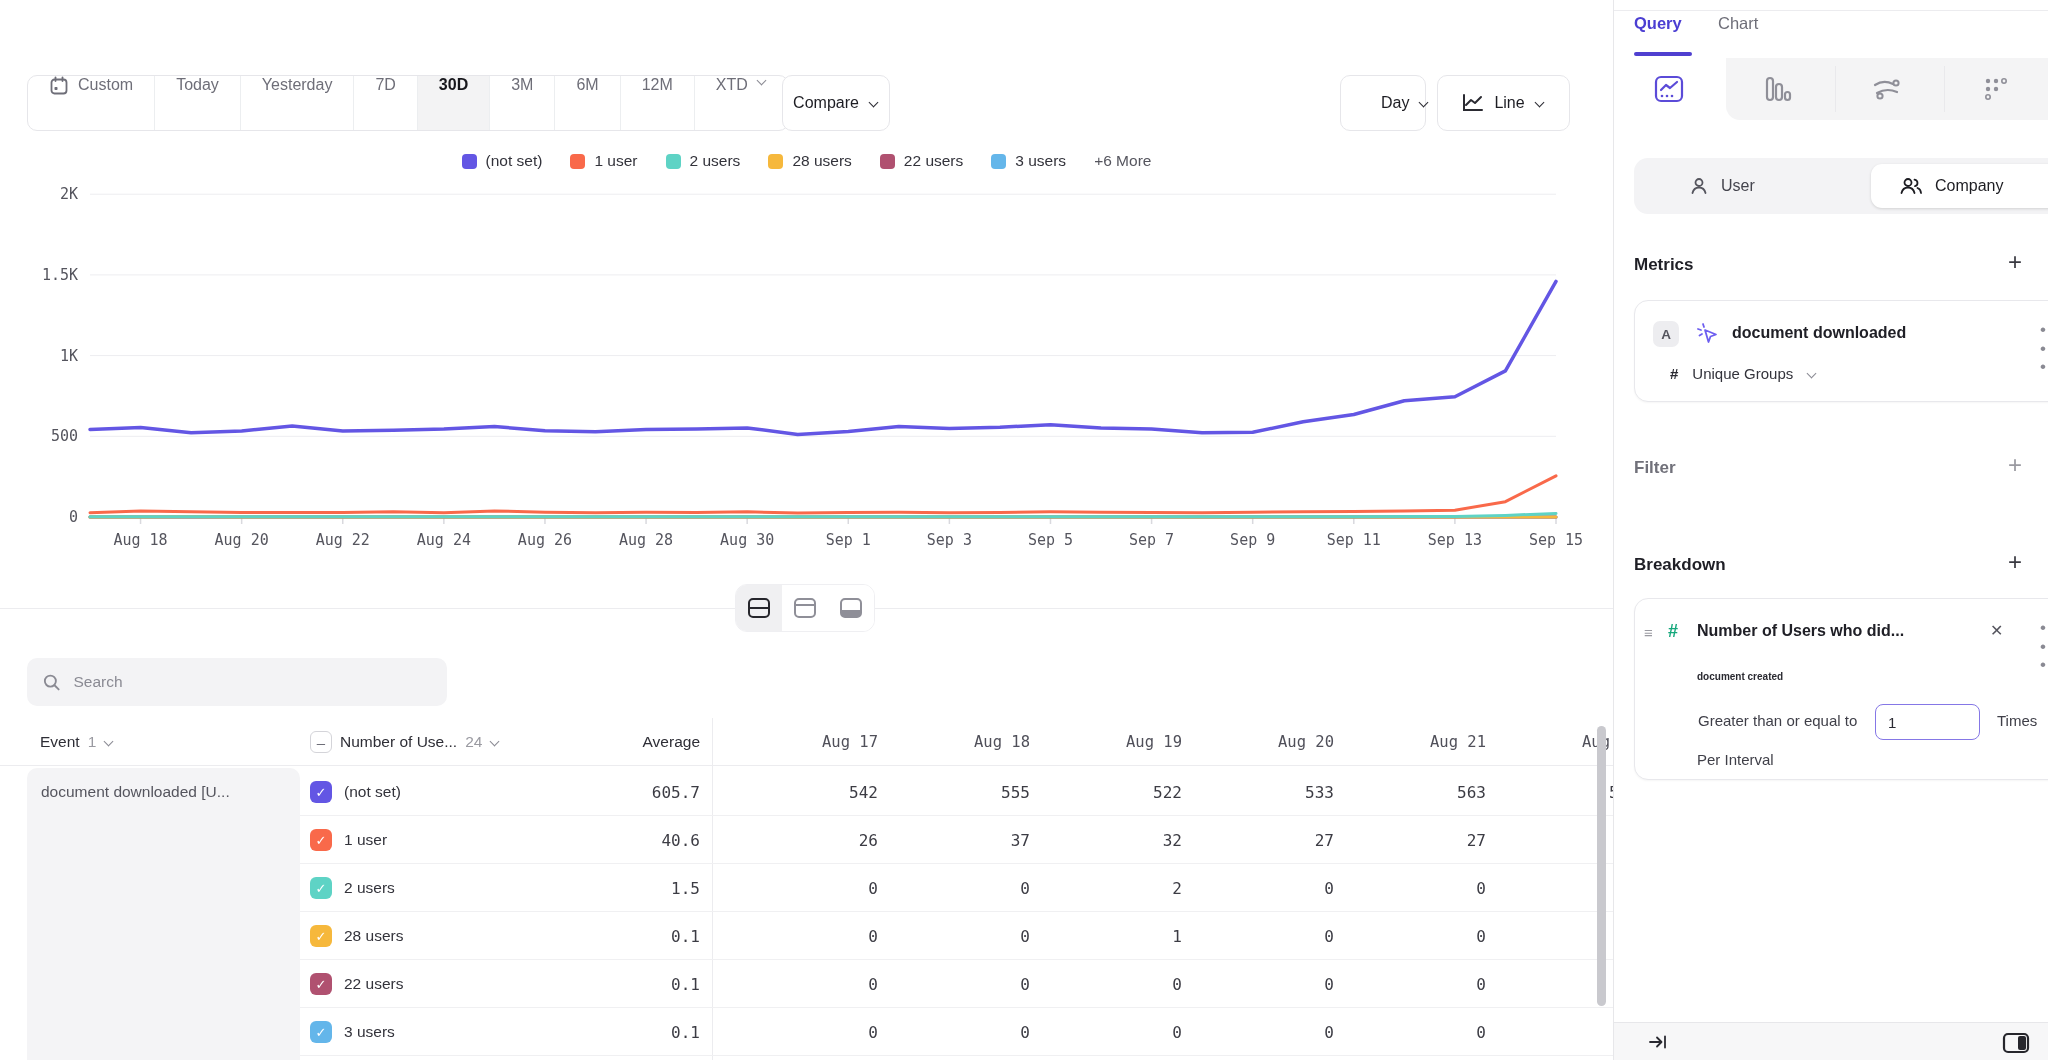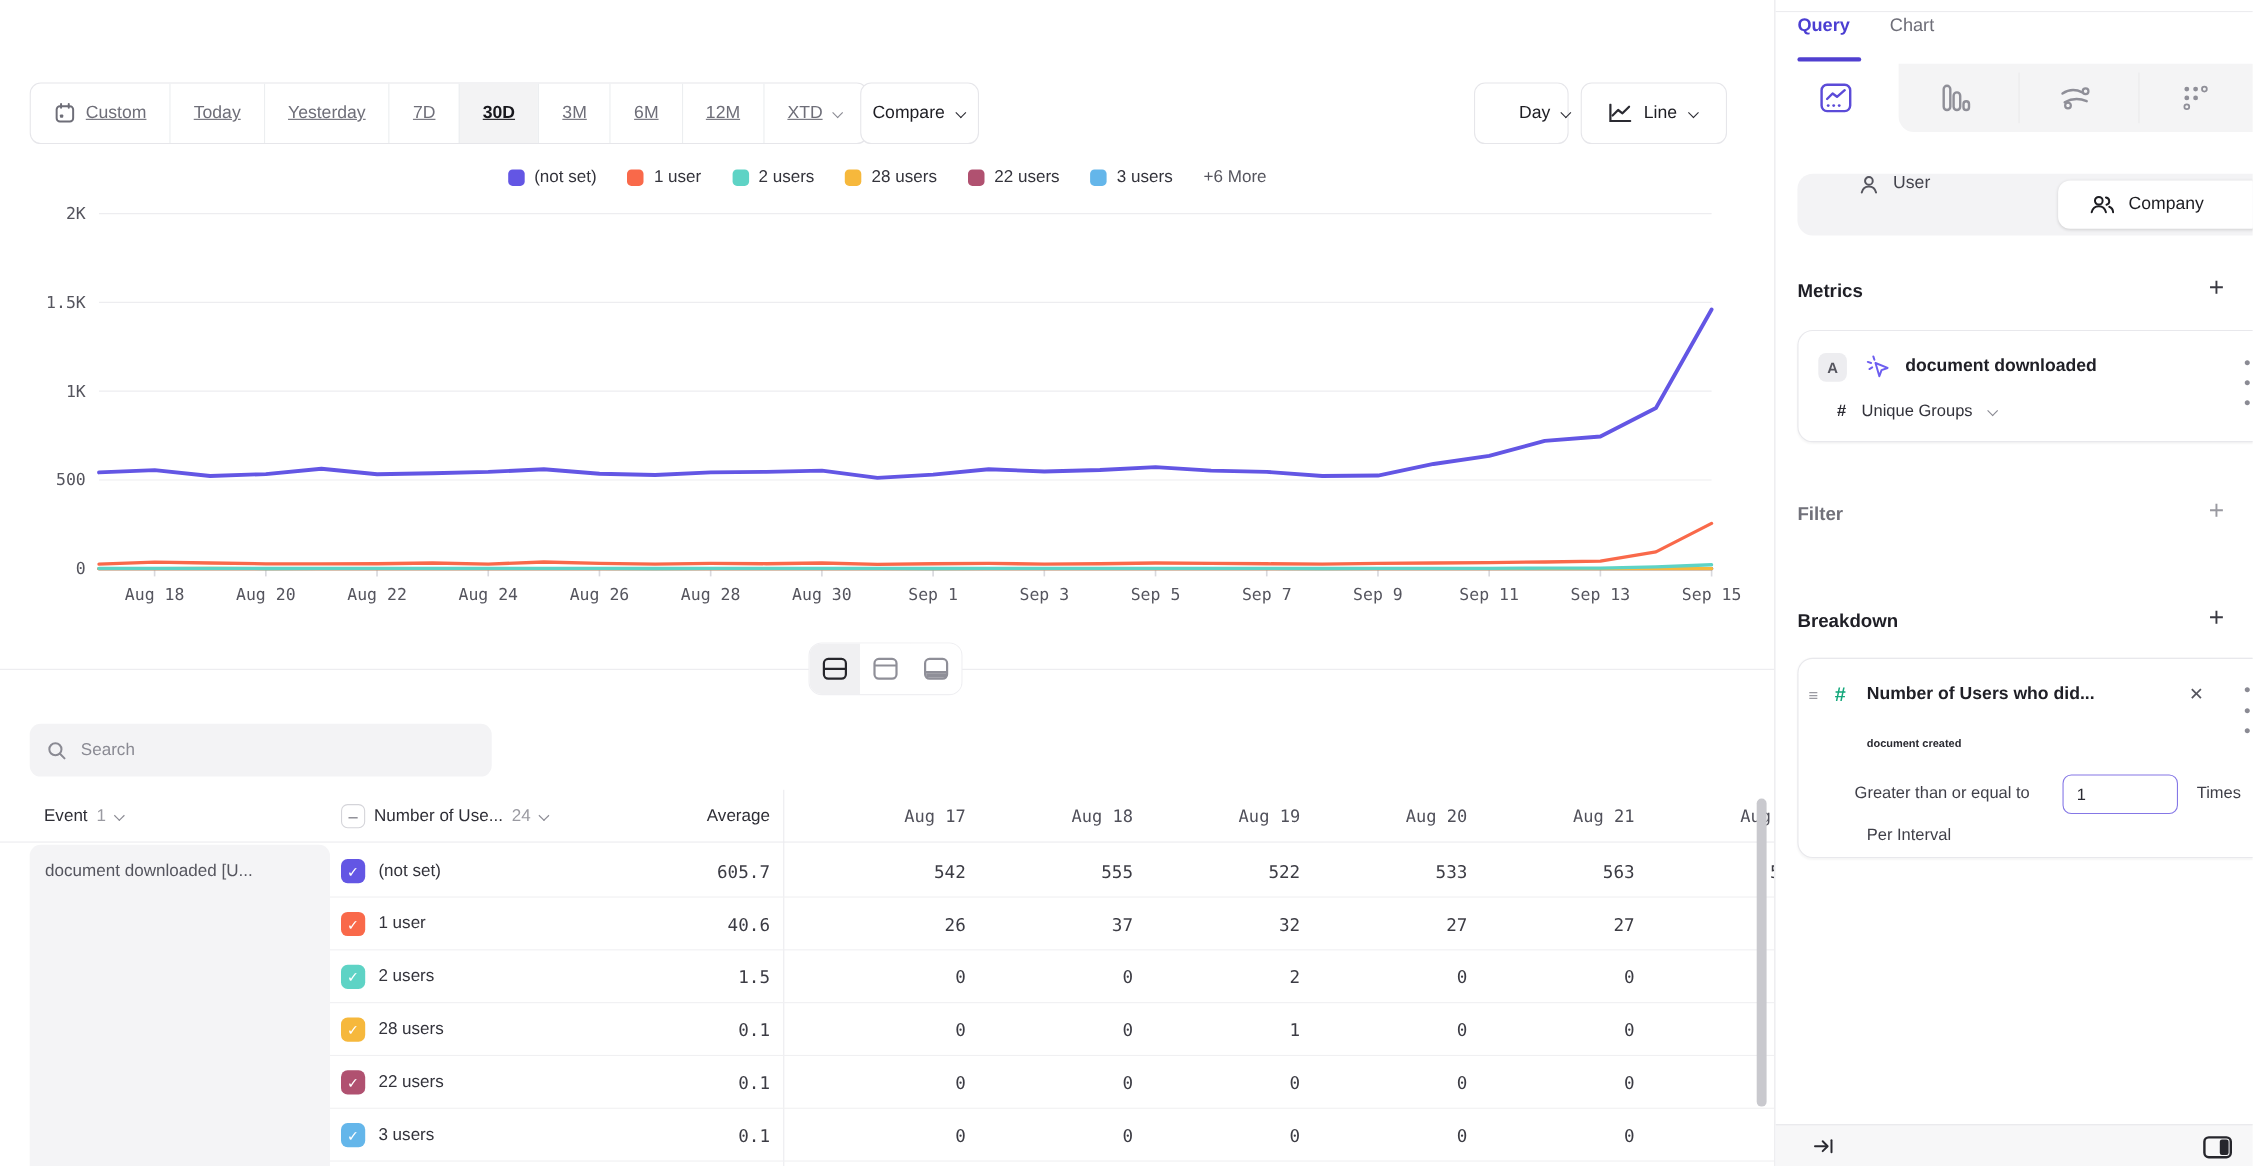--- a/index.html
+++ b/index.html
@@ -6,22 +6,22 @@
   html,body { width:2048px; height:1060px; overflow:hidden; background:#fff;
     font-family:"Liberation Sans", sans-serif; color:#2b2b33; }
   .app { position:relative; width:2048px; height:1060px; background:#fff; }
   .main { position:absolute; left:0; top:0; width:1613px; height:1060px; overflow:hidden; }
   .mono { font-family:"DejaVu Sans Mono", monospace; }
 
   
   .toolbar { position:absolute; left:0; top:75px; width:1613px; height:56px; }
   .range-group { position:absolute; left:27px; top:0; height:56px; display:inline-flex;
     border:1px solid #e6e6ea; border-radius:10px; overflow:hidden; background:#fff; }
-  .range-item { display:flex; align-items:center; gap:9px; padding:0 21px; font-size:16px;
-    color:#6e6e78; border-left:1px solid #eceef0; cursor:pointer; white-space:nowrap;text-decoration:underline; }
+  .range-item { display:flex; align-items:flex-start; gap:9px; padding:0 21px; font-size:16px;
+    color:#6e6e78; border-left:1px solid #eceef0; cursor:pointer; white-space:nowrap; }
   .range-item:first-child { border-left:none; }
   .range-item.selected { background:#f3f3f4; color:#17171c; font-weight:bold; }
   .chev { width:10px; height:10px; display:inline-block; position:relative; }
   .chev::before { content:""; position:absolute; left:1px; top:1px; width:6px; height:6px;
     border-right:1.8px solid #8a8a93; border-bottom:1.8px solid #8a8a93; transform:rotate(45deg); }
   .chev.dark::before { border-color:#2b2b33; }
   .btn { position:absolute; top:0; height:56px; display:flex; align-items:center; justify-content:center;
     gap:10px; border:1px solid #e6e6ea; border-radius:10px; background:#fff; font-size:16px;
     color:#1d1d23; cursor:pointer; }
 
@@ -77,21 +77,21 @@
   .panel-topline { position:absolute; left:0; top:10px; width:435px; height:1px; background:#ececef; }
   .ptab { position:absolute; top:14px; font-size:16.5px; cursor:pointer; }
   .ptab.active { color:#4b3ed2; font-weight:bold; }
   .ptab.inactive { color:#6e6e78; }
   .ptab-underline { position:absolute; left:20px; top:52px; width:58px; height:4px; border-radius:2px; background:#5040d0; }
   .viewtabs { position:absolute; left:0; top:58px; width:435px; height:62px; }
   .viewtab-gray { position:absolute; left:112px; top:0; right:0; bottom:0; background:#f4f4f5; border-radius:0 0 0 14px; }
   .viewtab { position:absolute; top:0; width:109px; height:62px; display:flex; align-items:center; justify-content:center; cursor:pointer; }
   .vt-sep { position:absolute; top:8px; width:1px; height:46px; background:#e9e9ec; }
   .segment { position:absolute; left:20px; top:158px; width:430px; height:56px; background:#f3f3f5; border-radius:14px; }
-  .seg-user { position:absolute; left:55px; top:0; height:56px; display:flex; gap:12px;
+  .seg-user { position:absolute; left:55px; top:0; height:56px; display:flex; align-items:center; gap:12px;
     font-size:16px; color:#44444d; cursor:pointer; }
   .seg-company { position:absolute; left:237px; top:6px; width:240px; height:44px; background:#fff;
     border-radius:11px; box-shadow:0 1px 3px rgba(0,0,0,.14); display:flex; align-items:center; gap:12px;
     padding-left:28px; font-size:16px; color:#1d1d22; cursor:pointer; }
   .sect-head { position:absolute; left:20px; font-size:17px; font-weight:bold; color:#1f1f26; }
   .plus { position:absolute; left:390px; width:22px; height:22px; font-size:24px; line-height:20px;
     color:#3a3a42; text-align:center; cursor:pointer; font-weight:400; }
   .plus.gray { color:#9a9aa1; }
   .card { position:absolute; left:20px; width:430px; background:#fff; border:1px solid #e8e8ec;
     border-radius:14px; box-shadow:0 1px 2px rgba(0,0,0,.04); }
@@ -102,21 +102,21 @@
     letter-spacing:0; cursor:pointer; line-height:1.1; }
   .metric-title { position:absolute; left:97px; top:23px; font-size:16px; font-weight:bold; color:#202027; }
   .metric-measure { position:absolute; left:35px; top:64px; font-size:15px; color:#33333b;
     display:flex; align-items:center; gap:14px; }
   .hash-dark { font-weight:bold; color:#2b2b33; }
   .bd-handle { position:absolute; left:9px; top:25px; color:#9a9aa1; font-size:15px; cursor:grab; }
   .hash-green { position:absolute; left:33px; top:22px; color:#15a87c; font-weight:bold; font-size:18px; }
   .bd-title { position:absolute; left:62px; top:23px; font-size:16px; font-weight:bold; color:#202027; }
   .bd-close { position:absolute; left:355px; top:22px; color:#55555e; font-size:16px; cursor:pointer; }
   .bd-event { position:absolute; left:62px; top:72px; font-size:10px; font-weight:bold; color:#2a2a31; }
-  .bd-cond { position:absolute; left:51px; top:113px; font-size:15px; color:#3f3f48; }
+  .bd-cond { position:absolute; left:63px; top:113px; font-size:15px; color:#3f3f48; }
   .bd-input { position:absolute; left:240px; top:105px; width:105px; height:36px; border:1.5px solid #8577e6;
     border-radius:8px; font-size:15px; color:#2b2b33; padding:0 12px; outline:none;
     font-family:"Liberation Sans",sans-serif; }
   .bd-times { position:absolute; left:362px; top:113px; font-size:15px; color:#3f3f48; }
   .bd-per { position:absolute; left:62px; top:152px; font-size:15px; color:#3f3f48; }
   .panel-bottom { position:absolute; left:0; bottom:0; width:435px; height:38px; background:#f7f7f8;
     border-top:1px solid #e7e7ea; }
 </style>
 </head>
 <body>

